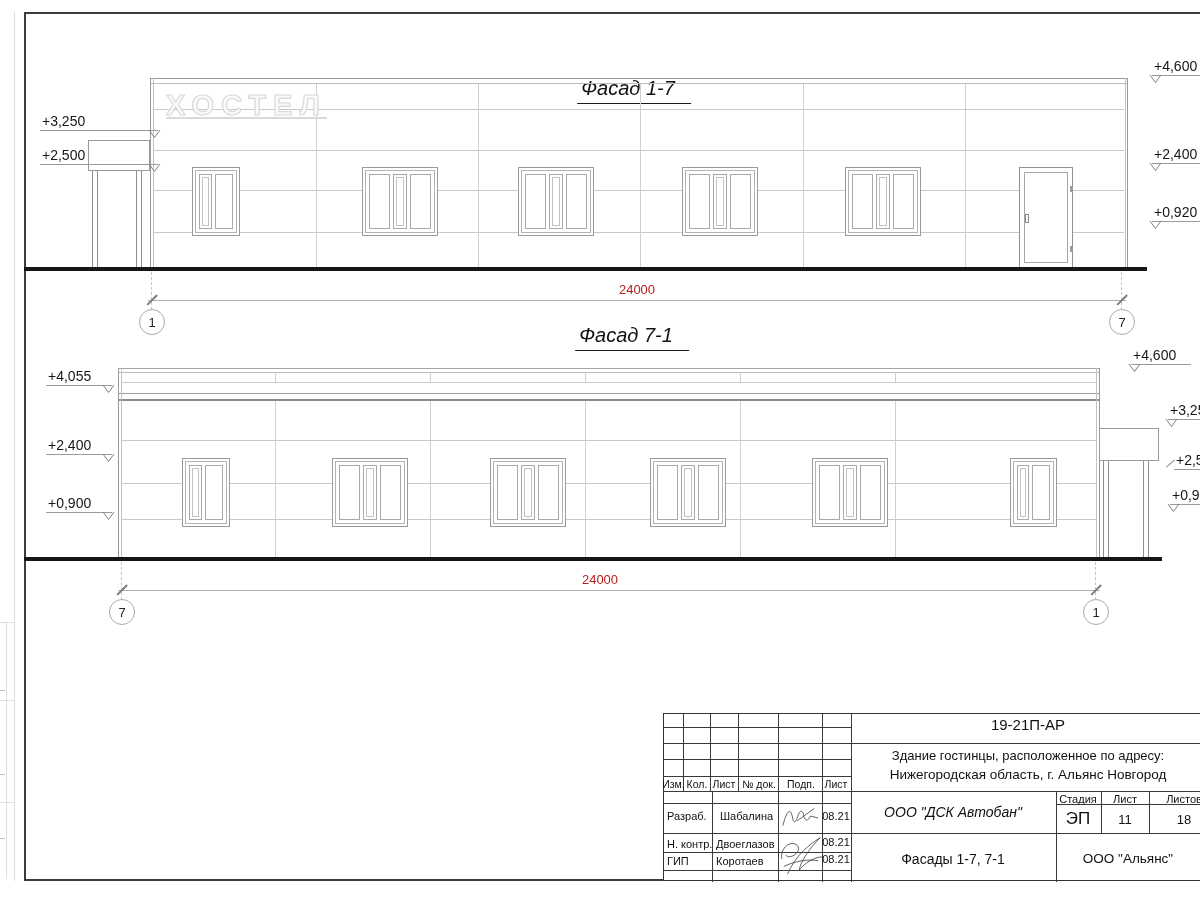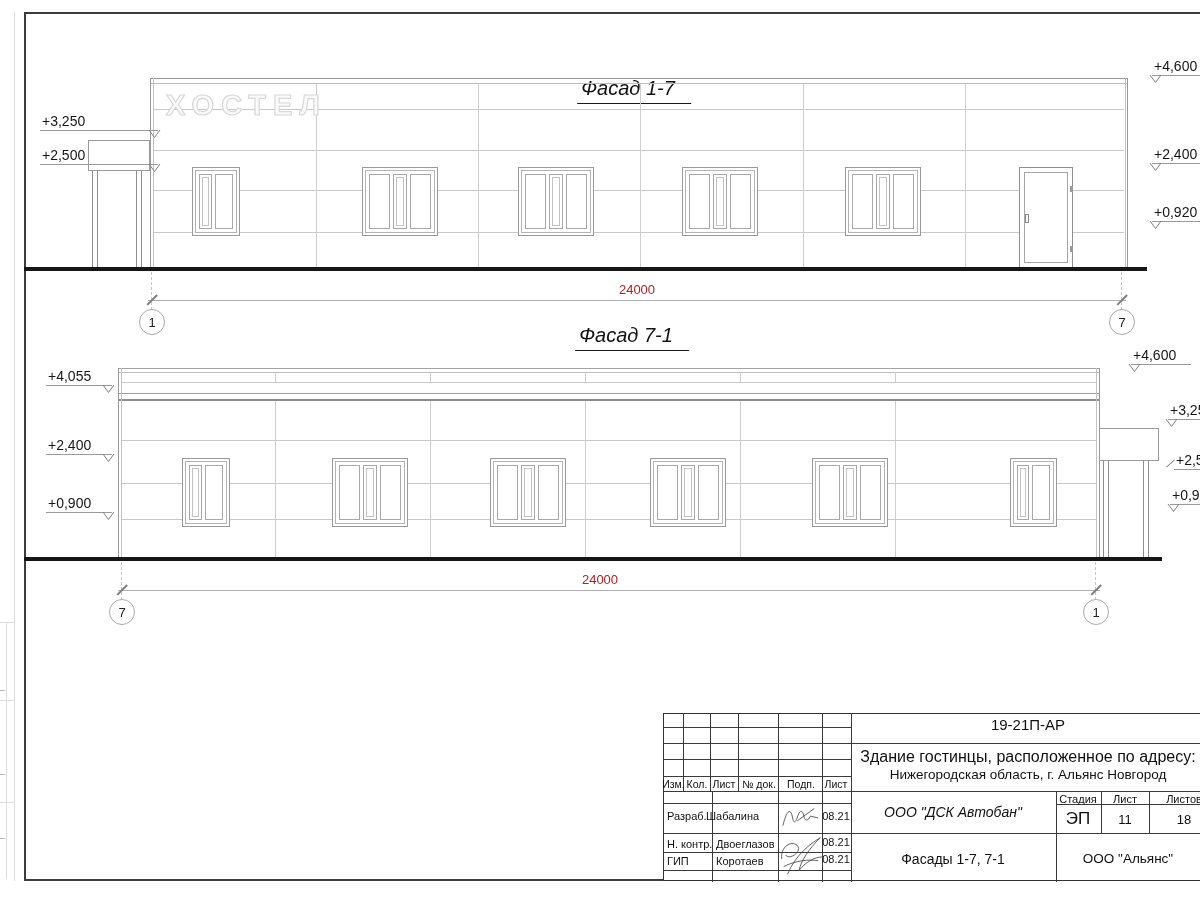--- a/index.html
+++ b/index.html
@@ -28,21 +28,21 @@
   .win{position:absolute;background:#fff;border:1px solid #999;}
   .win-inner{position:absolute;inset:2px;border:1px solid #b3b3b3;display:flex;gap:3px;padding:3px;}
   .pane{flex:1;border:1px solid #a9a9a9;position:relative;background:#fff;}
   .pane-inner{position:absolute;inset:2px;border:1px solid #c3c3c3;}
   .door{position:absolute;background:#fff;border:1px solid #909090;}
   .door-leaf{position:absolute;inset:4px;border:1px solid #a6a6a6;}
   .door-handle{position:absolute;left:5px;top:46px;width:4px;height:9px;border:1px solid #8a8a8a;background:#fff;}
   .hinge{position:absolute;right:-1px;width:3px;height:6px;background:#9b9b9b;}
   .canopy{position:absolute;background:#fff;border:1px solid #9a9a9a;}
   .sign{position:absolute;font-size:29px;font-weight:bold;letter-spacing:7px;
-        color:#fafafa;-webkit-text-stroke:1.2px #d9d9d9;}
+        color:#fafafa;text-decoration:underline;-webkit-text-stroke:1.2px #d9d9d9;}
   
   #tb{position:absolute;left:663px;top:713px;width:545px;height:168px;border:1.5px solid #333;background:#fff;}
   .tbl{position:absolute;background:#3a3a3a;}
   .tbt{position:absolute;font-size:11px;color:#111;white-space:nowrap;}
   .tbc{transform:translateX(-50%);}
   .sig{position:absolute;}
   .frag{position:absolute;background:#dedede;}
 </style>
 </head>
 <body>
@@ -345,30 +345,30 @@
     <div class="tbl" style="left:0;top:45px;width:187px;height:1px;"></div>
     <div class="tbl" style="left:0;top:62px;width:187px;height:1px;"></div>
     <div class="tbl" style="left:0;top:77px;width:545px;height:1px;"></div>
     <div class="tbl" style="left:0;top:89px;width:187px;height:1px;"></div>
     <div class="tbl" style="left:392px;top:90px;width:153px;height:1px;"></div>
     <div class="tbl" style="left:0;top:119px;width:545px;height:1px;"></div>
     <div class="tbl" style="left:0;top:138px;width:187px;height:1px;"></div>
     <div class="tbl" style="left:0;top:156px;width:187px;height:1px;"></div>
 
     <div class="tbt tbc" style="left:364px;top:2px;font-size:15px;">19-21П-АР</div>
-    <div class="tbt tbc" style="left:364px;top:34px;font-size:16px;">Здание гостинцы, расположенное по адресу:</div>
+    <div class="tbt tbc" style="left:364px;top:34px;font-size:13px;">Здание гостинцы, расположенное по адресу:</div>
     <div class="tbt tbc" style="left:364px;top:53px;font-size:13.5px;">Нижегородская область, г. Альянс Новгород</div>
     <div class="tbt tbc" style="left:9.5px;top:64px;font-size:10.5px;">Изм.</div>
     <div class="tbt tbc" style="left:33px;top:64px;font-size:10.5px;">Кол.</div>
     <div class="tbt tbc" style="left:60px;top:64px;font-size:10.5px;">Лист</div>
     <div class="tbt tbc" style="left:95px;top:64px;font-size:10.5px;">№ док.</div>
     <div class="tbt tbc" style="left:137px;top:64px;font-size:10.5px;">Подп.</div>
     <div class="tbt tbc" style="left:172px;top:64px;font-size:10.5px;">Лист</div>
     <div class="tbt" style="left:3px;top:96px;">Разраб.</div>
-    <div class="tbt" style="left:42px;top:96px;">Шабалина</div>
+    <div class="tbt" style="left:56px;top:96px;">Шабалина</div>
     <div class="tbt tbc" style="left:172px;top:96px;">08.21</div>
     <div class="tbt" style="left:3px;top:124px;">Н. контр.</div>
     <div class="tbt" style="left:52px;top:124px;">Двоеглазов</div>
     <div class="tbt tbc" style="left:172px;top:122px;">08.21</div>
     <div class="tbt" style="left:3px;top:141px;">ГИП</div>
     <div class="tbt" style="left:52px;top:141px;">Коротаев</div>
     <div class="tbt tbc" style="left:172px;top:139px;">08.21</div>
     <svg class="sig" style="left:116px;top:90px;" width="42" height="28" viewBox="0 0 44 28">
       <path d="M3 22 C7 6 11 3 13 13 C14 19 16 21 19 11 C21 5 24 6 25 12 C26 17 29 18 32 12 L40 14 M18 17 L36 4" fill="none" stroke="#4a4a4a" stroke-width="0.9"></path>
     </svg>

